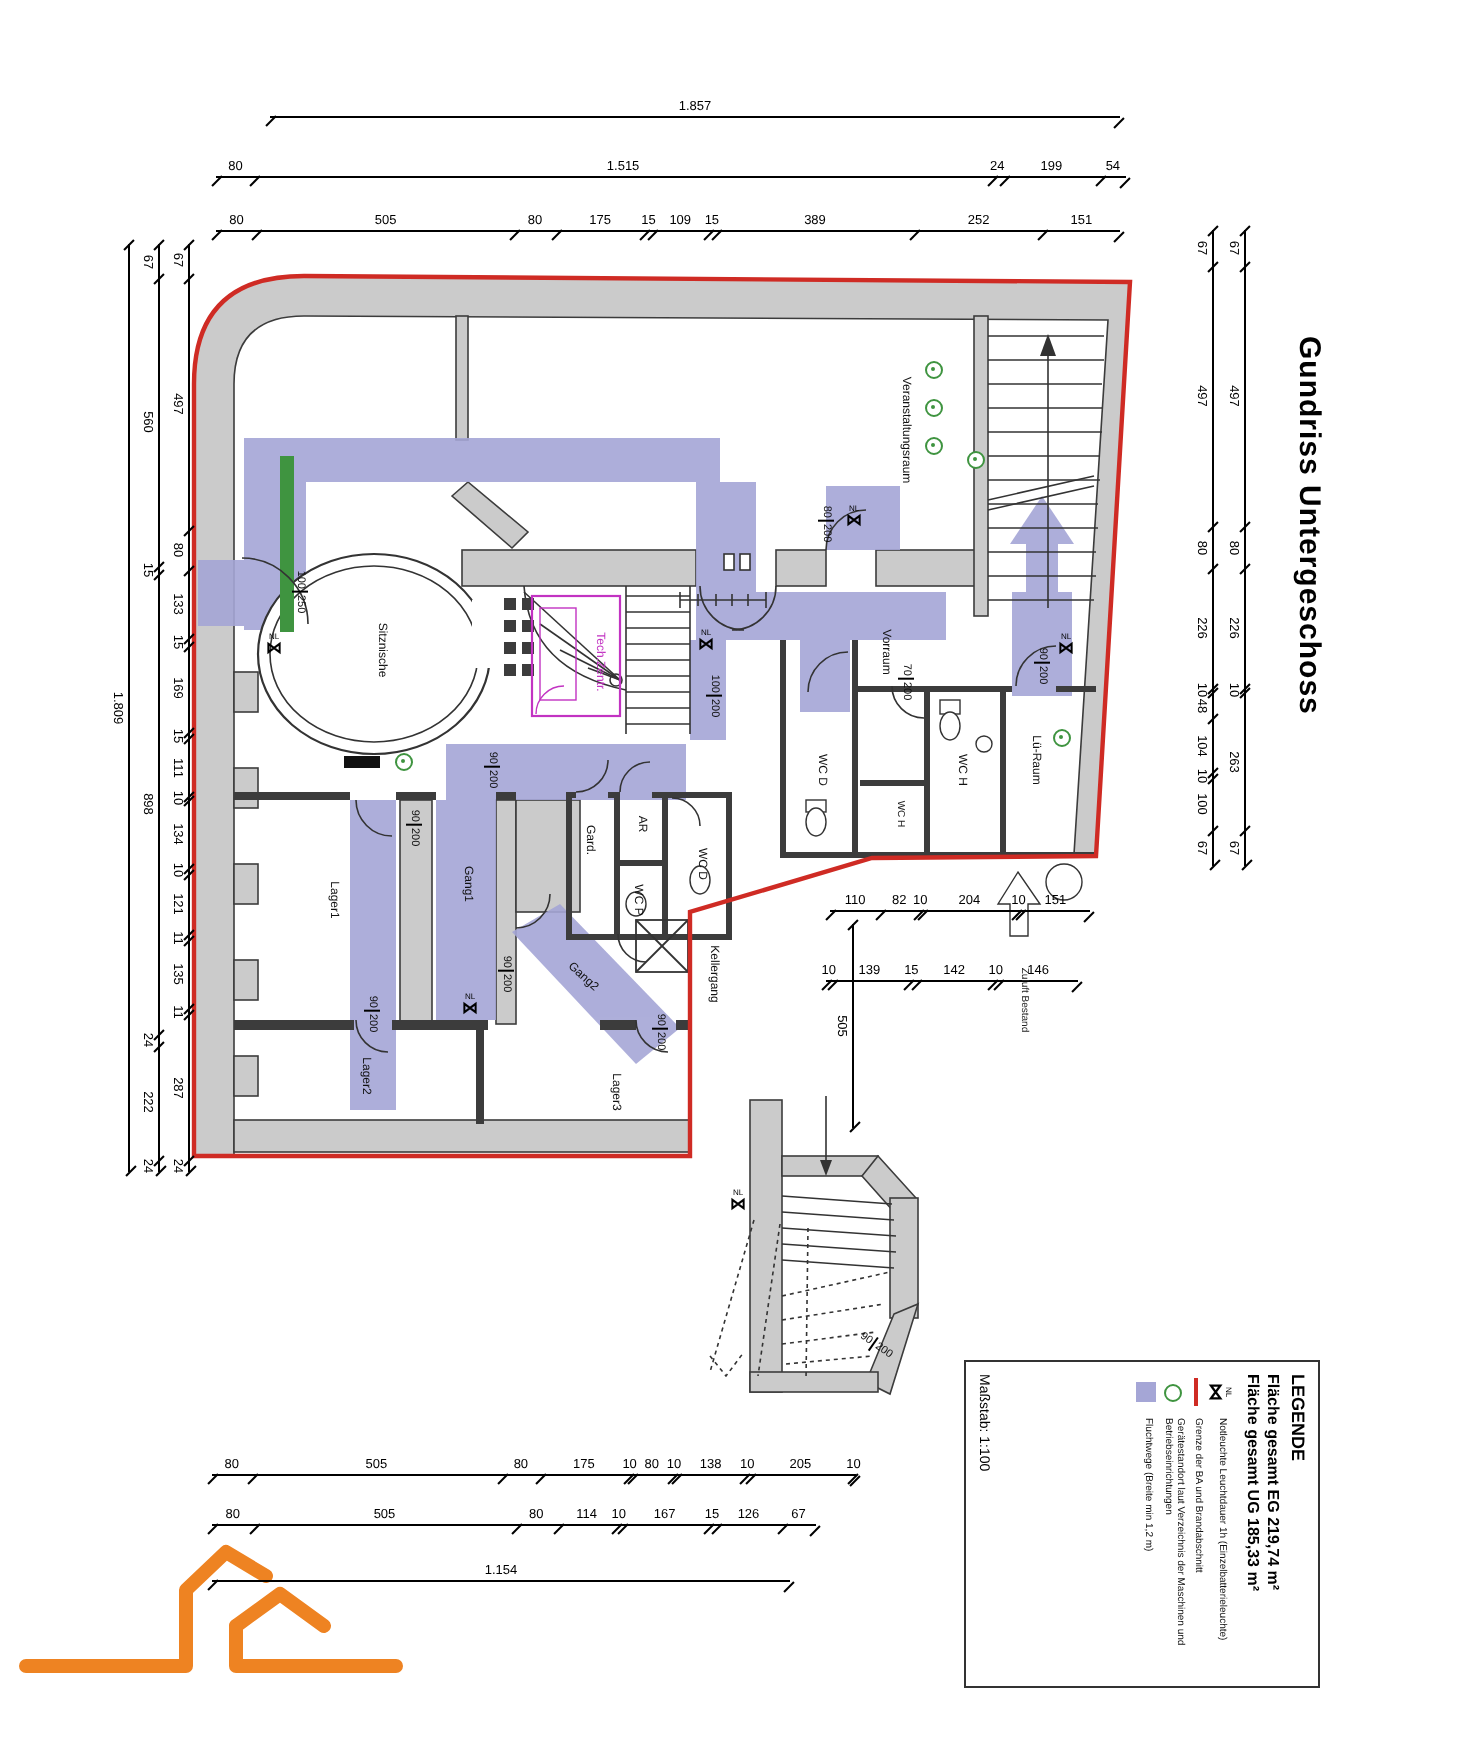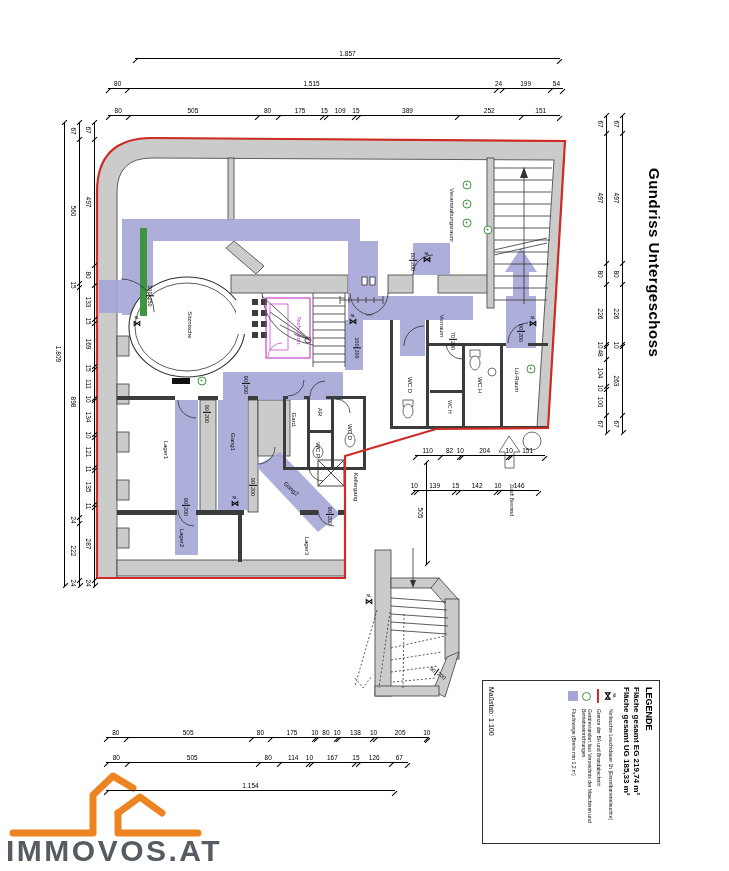--- a/index.html
+++ b/index.html
@@ -770,14 +770,13 @@
             <span class="lsym">
               <span class="lsym-purple"></span>
             </span>
             <span class="ltext">Fluchtwege (Breite min 1,2 m)</span>
           </div>
         </div>
       <div class="legend-scale">Maßstab: 1:100</div>
     </div>
   </div>
 
-  <div class="logo-text">IMMOVOS.AT</div>
 </div>
 
 </body></html>

